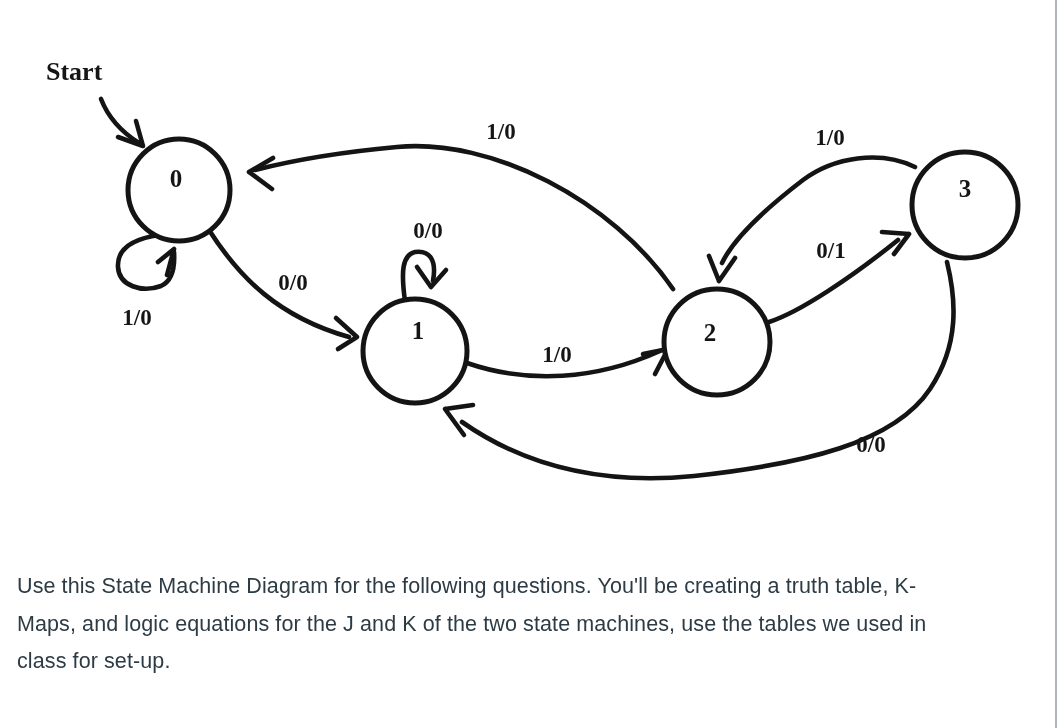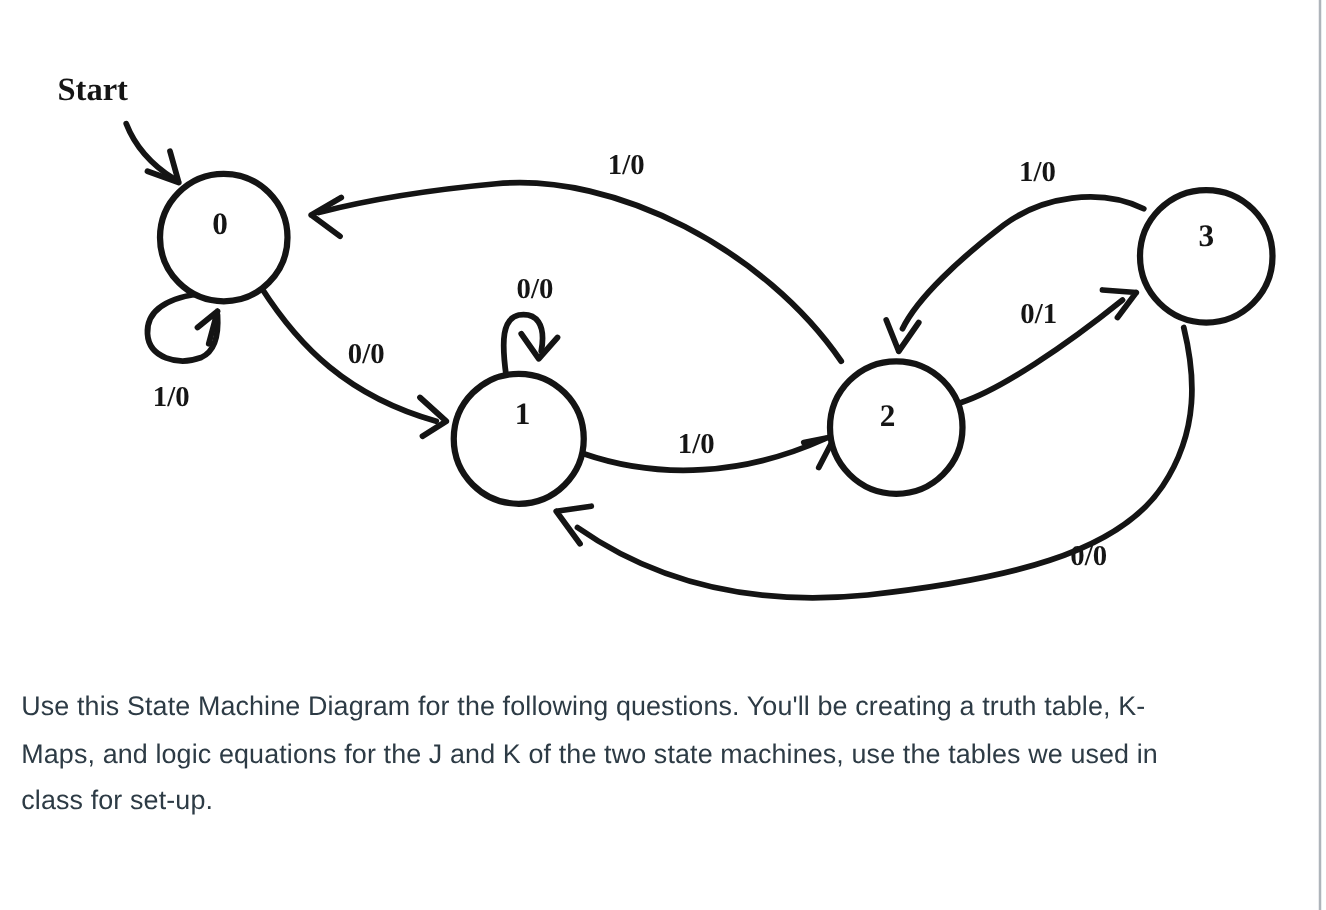--- a/index.html
+++ b/index.html
@@ -51,21 +51,21 @@
   }
   .start-label {
     font-family: "Liberation Serif", serif;
     font-weight: bold;
     font-size: 26px;
     fill: #151515;
   }
   .instructions {
     position: absolute;
     left: 17px;
-    top: 547px;
+    top: 568px;
     width: 950px;
     margin: 0;
     font-size: 21.5px;
     line-height: 37.5px;
     color: #2d3b45;
     letter-spacing: 0.1px;
   }
   .divider {
     position: absolute;
     left: 1055px;

